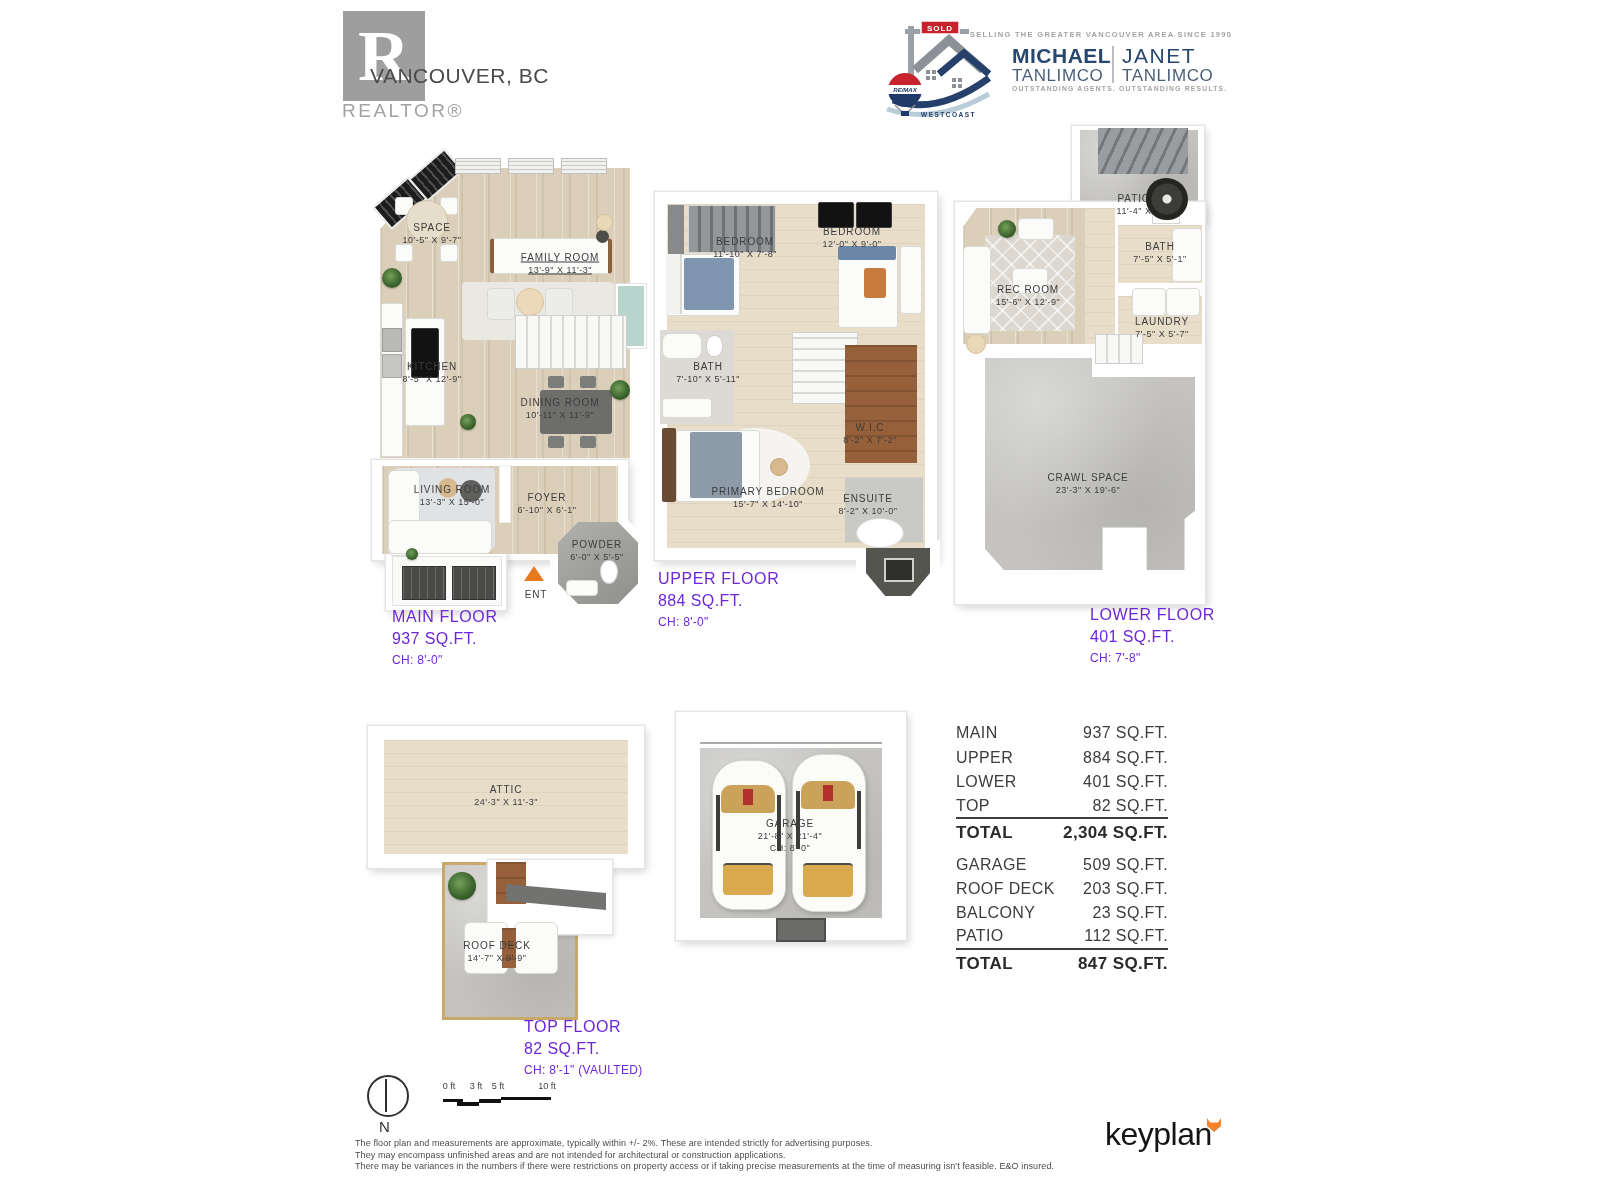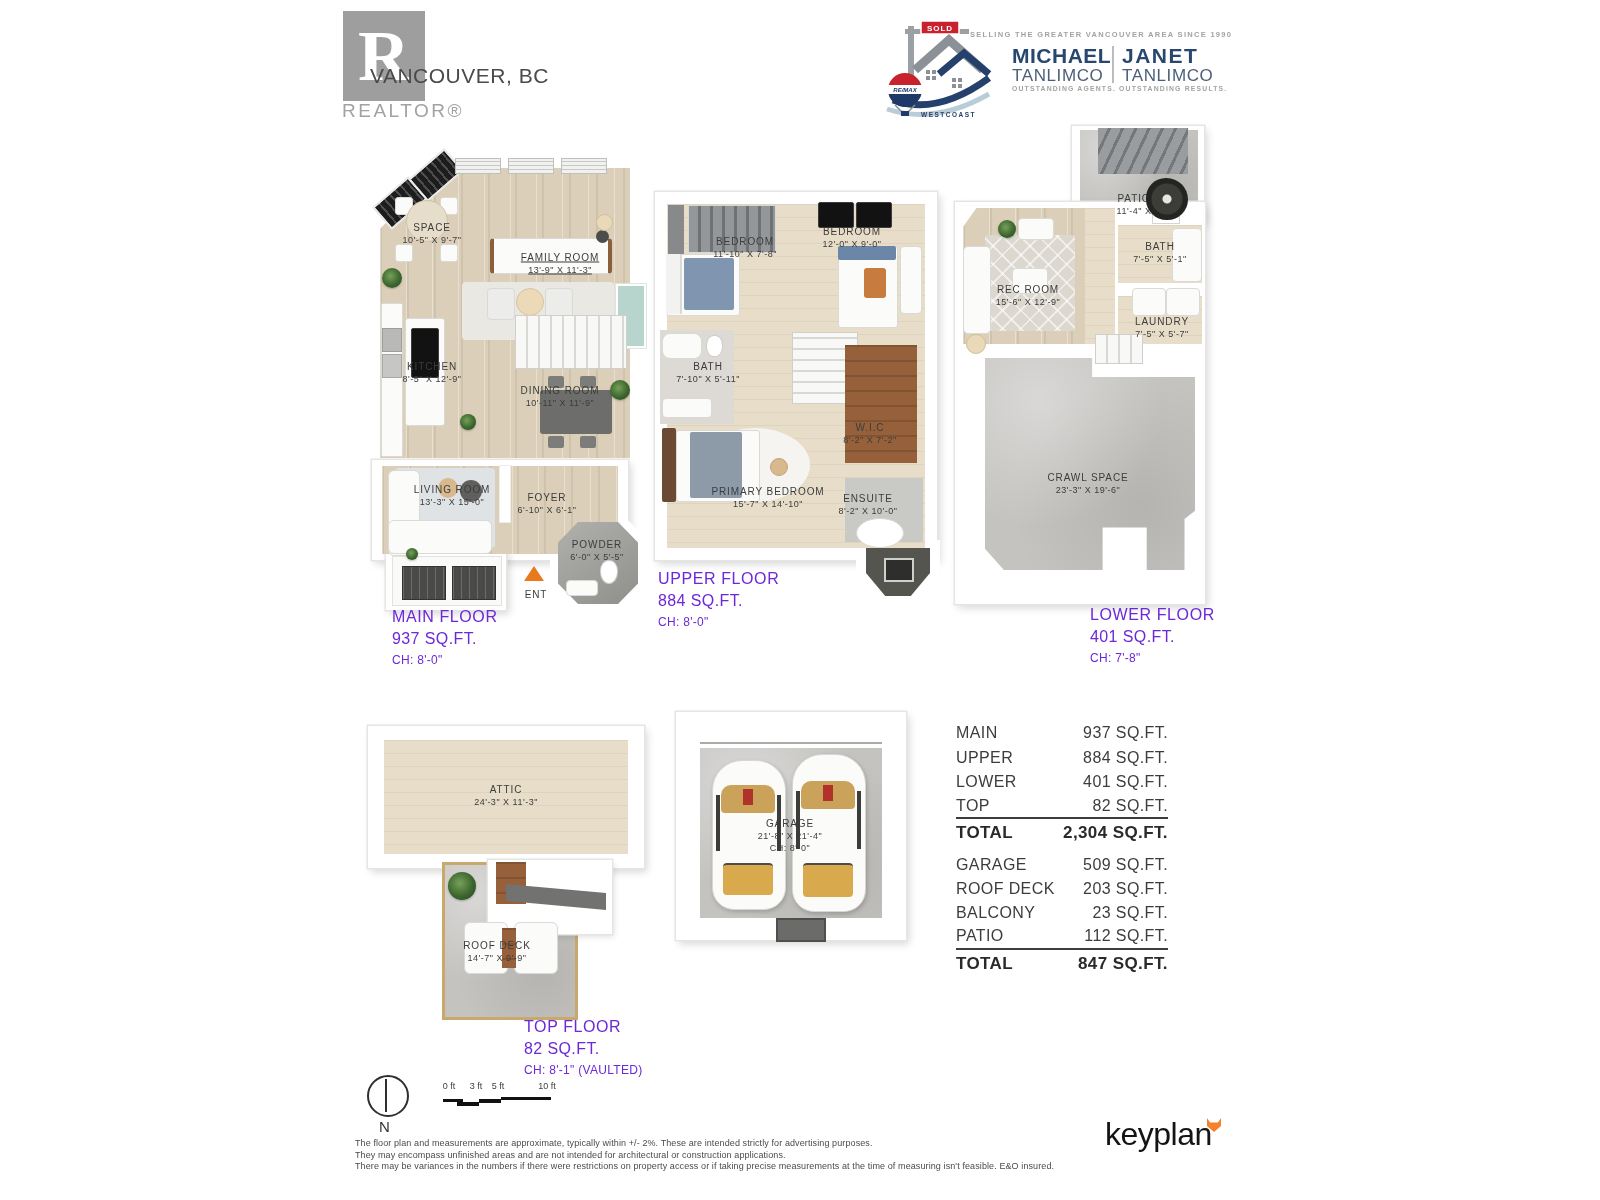--- a/index.html
+++ b/index.html
@@ -87,21 +87,21 @@
       <line x1="40" y1="93" x2="33" y2="100" stroke="#8b9196" stroke-width="1.5"></line>
       <rect x="26" y="99" width="8" height="5" fill="#1f3a69"></rect>
     </g>
     <text x="46" y="105" font-size="6.5" font-weight="bold" fill="#25416b" letter-spacing="1.5" font-family="Liberation Sans, sans-serif">WESTCOAST</text>
   </svg>
   <div class="abs" style="left:970px;top:30px;font-size:7.5px;font-weight:bold;color:#a3a3a3;
               letter-spacing:1.3px;white-space:nowrap;">SELLING THE GREATER VANCOUVER AREA SINCE 1990</div>
   <div class="abs" style="left:1012px;top:44px;font-size:21px;font-weight:bold;color:#27476e;letter-spacing:.5px;">MICHAEL</div>
   <div class="abs" style="left:1012px;top:66px;font-size:17px;color:#4c5f78;letter-spacing:.6px;">TANLIMCO</div>
   <div class="abs" style="left:1112px;top:46px;width:1.5px;height:37px;background:#b9bcc0;"></div>
-  <div class="abs" style="left:1122px;top:44px;font-size:21px;font-weight:bold;color:#27476e;letter-spacing:1.5px;">JANET</div>
+  <div class="abs" style="left:1122px;top:44px;font-size:21px;font-weight:normal;color:#27476e;letter-spacing:1.5px;">JANET</div>
   <div class="abs" style="left:1122px;top:66px;font-size:17px;color:#4c5f78;letter-spacing:.6px;">TANLIMCO</div>
   <div class="abs" style="left:1012px;top:85px;font-size:6.8px;font-weight:bold;color:#a3a3a3;
               letter-spacing:1.2px;white-space:nowrap;">OUTSTANDING AGENTS. OUTSTANDING RESULTS.</div>
 
   <div>
     <div class="wall" style="left:368px;top:156px;width:274px;height:310px;
          clip-path:polygon(24% 0, 100% 0, 100% 100%, 0 100%, 0 23%);"></div>
     <div class="wall" style="left:372px;top:460px;width:256px;height:100px;"></div>
     <div class="wall" style="left:386px;top:548px;width:120px;height:62px;"></div>
     <div class="wall" style="left:550px;top:514px;width:96px;height:98px;
@@ -181,21 +181,21 @@
       <div class="rdims">10'-5" X 9'-7"</div>
     </div>
     <div class="rlabel" style="left:560px;top:263px;text-decoration:underline;">
       <div class="rname">FAMILY ROOM</div>
       <div class="rdims">13'-9" X 11'-3"</div>
     </div>
     <div class="rlabel" style="left:432px;top:372px;">
       <div class="rname">KITCHEN</div>
       <div class="rdims">8'-5" X 12'-9"</div>
     </div>
-    <div class="rlabel" style="left:560px;top:396px;">
+    <div class="rlabel" style="left:560px;top:408px;">
       <div class="rname">DINING ROOM</div>
       <div class="rdims">10'-11" X 11'-9"</div>
     </div>
     <div class="rlabel" style="left:452px;top:495px;">
       <div class="rname">LIVING ROOM</div>
       <div class="rdims">13'-3" X 15'-0"</div>
     </div>
     <div class="rlabel" style="left:547px;top:503px;">
       <div class="rname">FOYER</div>
       <div class="rdims">6'-10" X 6'-1"</div>

